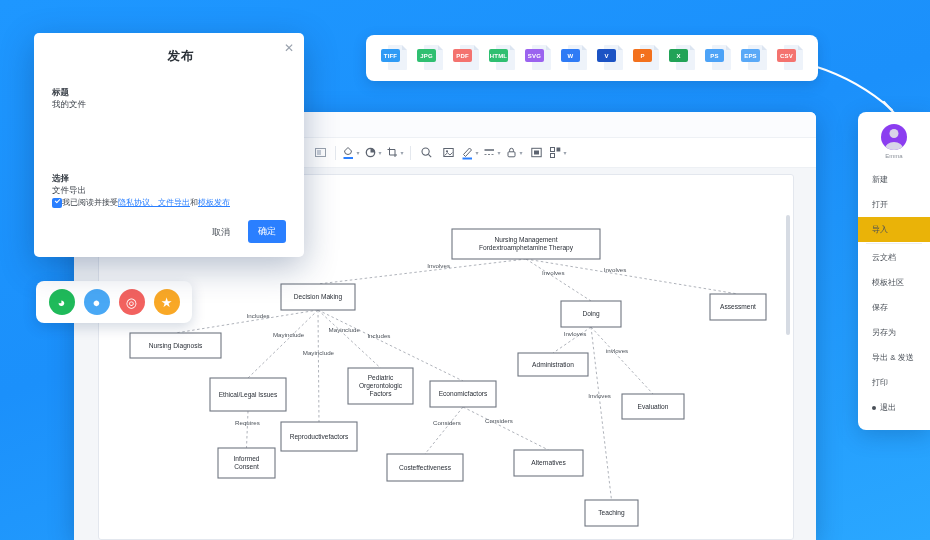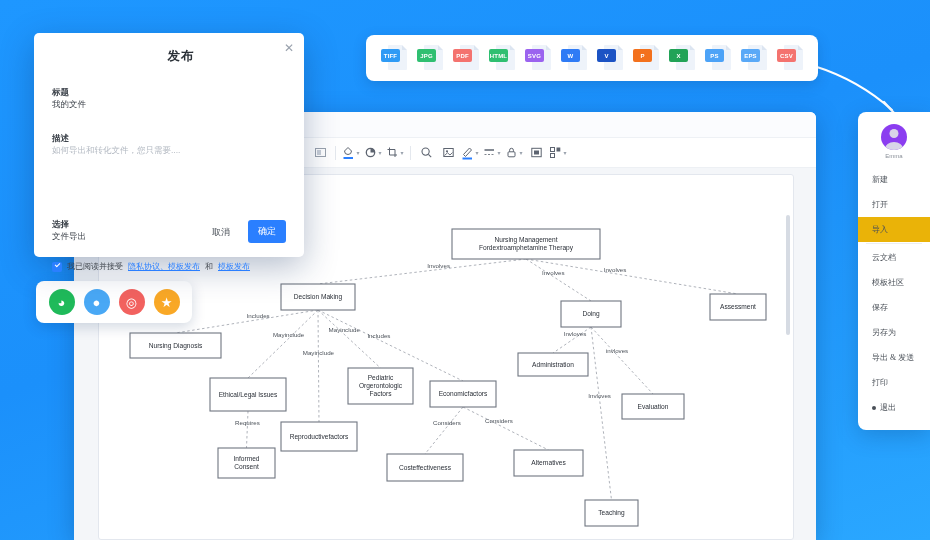--- a/index.html
+++ b/index.html
@@ -59,21 +59,21 @@
   }
   #dlg-title { text-align:center; font-size:12.5px; color:#2b3138; font-weight:bold; padding-top:15px; letter-spacing:1px;margin-left:24px;}
   #dlg-close { position:absolute; right:10px; top:9px; font-size:12px; color:#9aa2ad; line-height:1; }
   .dlg-row { display:flex; padding:0 18px; margin-top:14px; font-size:8.5px;flex-direction:column; }
   .dlg-row .lab { width:34px; color:#3d434b; flex:none; font-weight:bold; }
   .dlg-row .val { color:#3d434b; }
   .dlg-row .ph { color:#b3b9c2; }
   #dlg-row-title { margin-top:22px; }
   #dlg-row-desc { margin-top:22px; }
   #dlg-row-sel { margin-top:62px; }
-  #dlg-agree { display:flex; align-items:center; gap:5px; padding:0 18px; margin-top:18px; font-size:8px; color:#3d434b; }
+  #dlg-agree { display:flex; align-items:center; padding:0 18px; font-size:8px; color:#3d434b; }
   .chk { width:10px; height:10px; border-radius:2px; background:#2a7fff; position:relative; flex:none; }
   .chk::after { content:""; position:absolute; left:2.5px; top:1.5px; width:4px; height:2px;
     border-left:1.4px solid #fff; border-bottom:1.4px solid #fff; transform:rotate(-45deg); }
   #dlg-agree a { color:#2a7fff; text-decoration:underline; }
   #dlg-btns { position:absolute; right:18px; bottom:14px; display:flex; align-items:flex-end; gap:10px; }
   #btn-cancel { font-size:9px; color:#4a5058; padding:4px 8px; }
   #btn-ok { background:#2a7fff; color:#fff; font-size:9px; padding:5px 10px; border-radius:3px; }
 
   
   #fmt-strip {
@@ -110,21 +110,21 @@
   #avatar-wrap { display:flex; flex-direction:column; align-items:center; gap:3px; }
   #avatar {
     width:26px; height:26px; border-radius:50%;
     background:#8b3df0; position:relative; overflow:hidden;
   }
   #avatar .head { position:absolute; left:50%; top:5px; transform:translateX(-50%); width:9px; height:9px; border-radius:50%; background:#d8d4e8; }
   #avatar .body { position:absolute; left:50%; bottom:-5px; transform:translateX(-50%); width:18px; height:13px; border-radius:50% 50% 0 0; background:#d8d4e8; }
   #avatar-name { font-size:6px; color:#8a9099; }
   .smenu-item {
     height:25px; display:flex; align-items:center; padding-left:14px;
-    font-size:8px; color:#4a5058; gap:4px;font-family:Liberation Serif, serif;
+    font-size:8px; color:#4a5058; gap:4px;
   }
   .smenu-item.active { background:#eab308; }
   #smenu-list { margin-top:8px; }
   .divider { height:1px; background:#eceff3; margin:1px 8px; }
   .dot { width:4px; height:4px; border-radius:50%; background:#4a5058; flex:none; }
 
   
   #arrow { position:absolute; left:806px; top:62px; z-index:25; }
 </style>
 </head>
@@ -493,34 +493,30 @@
 
 <div id="dialog">
   <div id="dlg-close" title="close-icon">✕</div>
   <div id="dlg-title">发布</div>
 
   <div class="dlg-row" id="dlg-row-title">
     <span class="lab">标题</span>
     <span class="val">我的文件</span>
   </div>
 
-  <div class="dlg-row" id="dlg-row-desc">
-    <span class="lab">描述</span>
-    <span class="ph">如何导出和转化文件，您只需要....</span>
-  </div>
 
   <div class="dlg-row" id="dlg-row-sel">
     <span class="lab">选择</span>
     <span class="val">文件导出</span>
   </div>
 
   <div id="dlg-agree">
     <span class="chk"></span>
     <span>我已阅读并接受</span>
-      <a href="#">隐私协议、模板发布</a>
+      <a href="#">隐私协议、文件导出</a>
       <span>和</span>
       <a href="#">模板发布</a>
   </div>
 
   <div id="dlg-btns">
     <div id="btn-cancel">取消</div>
     <div id="btn-ok">确定</div>
   </div>
 </div>
 

